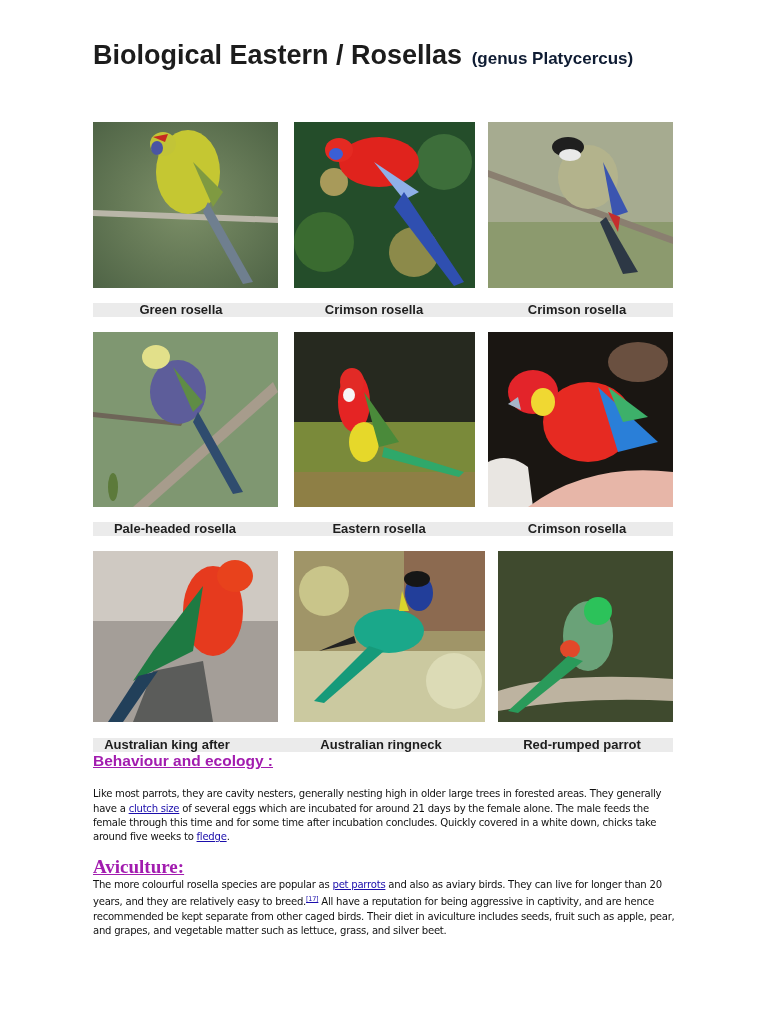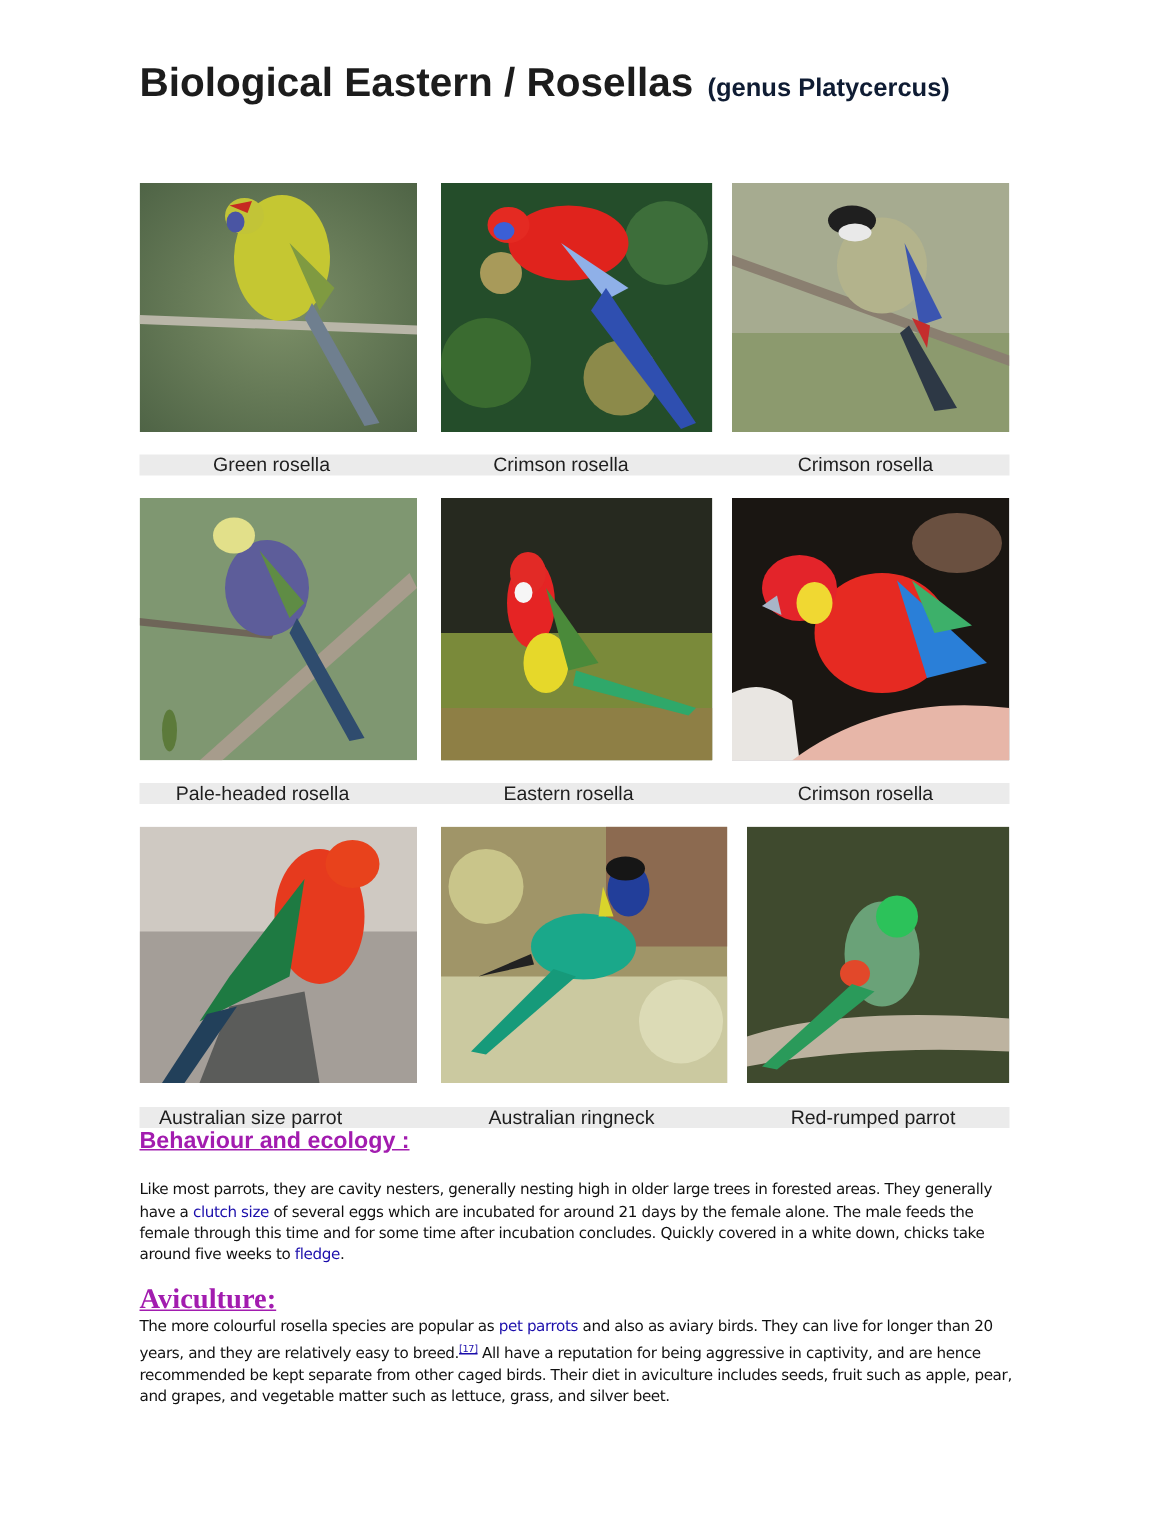--- a/index.html
+++ b/index.html
@@ -2,26 +2,26 @@
 <html><head>
 <meta charset="utf-8">
 <style>
   html, body { margin: 0; padding: 0; background: #ffffff; }
   body { width: 768px; height: 1024px; position: relative; overflow: hidden; font-family: "Liberation Sans", sans-serif; color: #1a1a1a; }
   .title { position: absolute; left: 93px; top: 40px; font-family: "Liberation Sans", sans-serif; font-weight: bold; font-size: 27px; color: #1c1c1c; white-space: nowrap; }
   .title .sub { font-size: 17px; color: #0f1c33; margin-left: 2px; }
   .photo { position: absolute; overflow: hidden; }
   .photo svg { display: block; width: 100%; height: 100%; }
   .caption-bar { position: absolute; left: 93px; width: 580px; height: 14px; background: #ebebeb; }
-  .caption { position: absolute; font-weight: normal; font-size: 13px; color: #1e1e1e; white-space: nowrap; transform: translateX(-50%); line-height: 16px; }
+  .caption { position: absolute; font-weight: bold; font-size: 13px; color: #1e1e1e; white-space: nowrap; transform: translateX(-50%); line-height: 16px; }
   .heading { position: absolute; left: 93px; color: #a21caf; text-decoration: underline; font-weight: bold; text-align: center; }
   .h1 { top: 752px; font-family: "Liberation Sans", sans-serif; font-size: 15.5px; }
   .h2 { top: 856px; font-family: "Liberation Serif", serif; font-size: 19px; }
   .para { position: absolute; left: 93px; width: 585px; font-family: "DejaVu Sans", sans-serif; font-size: 10.1px; line-height: 14.3px; color: #111; letter-spacing: -0.25px; }
-  .para a { color: #1a0dab; }
+  .para a { color: #1a0dab; text-decoration: underline; }
   .para sup { font-size: 6.5px; color: #1a0dab; text-decoration: underline; }
 </style>
 </head>
 <body>
 
 <div class="title">
   <span>Biological Eastern / Rosellas</span>
   <span class="sub">(genus Platycercus)</span>
 </div>
 
@@ -152,21 +152,21 @@
     <rect width="175" height="171" fill="#3f4a2e"></rect>
     <path d="M0 140 Q60 120 175 128 L175 150 Q80 145 0 160Z" fill="#bdb3a0"></path>
     <ellipse cx="90" cy="85" rx="25" ry="35" fill="#6aa278"></ellipse>
     <ellipse cx="100" cy="60" rx="14" ry="14" fill="#2cc25a"></ellipse>
     <ellipse cx="72" cy="98" rx="10" ry="9" fill="#e2482a"></ellipse>
     <path d="M70 105 L10 160 L20 162 L85 110Z" fill="#2a9a5a"></path>
   </svg>
 </div>
 
 <div class="caption-bar" style="top:738px;"></div>
-<span class="caption" style="left:167px;top:737px;">Australian size parrot</span>
+<span class="caption" style="left:167px;top:737px;">Australian king after</span>
 <span class="caption" style="left:381px;top:737px;">Australian ringneck</span>
 <span class="caption" style="left:582px;top:737px;">Red-rumped parrot</span>
 
 <div class="heading h1">Behaviour and ecology :</div>
 <div class="para" style="top:773px;">
   <br>
   <span>Like most parrots, they are cavity nesters, generally nesting high in older large trees in forested areas. They generally have a </span><a>clutch size</a><span> of several eggs which are incubated for around 21 days by the female alone. The male feeds the female through this time and for some time after incubation concludes. Quickly covered in a white down, chicks take around five weeks to </span><a>fledge</a><span>.</span>
 </div>
 
 <div class="heading h2">Aviculture:</div>

